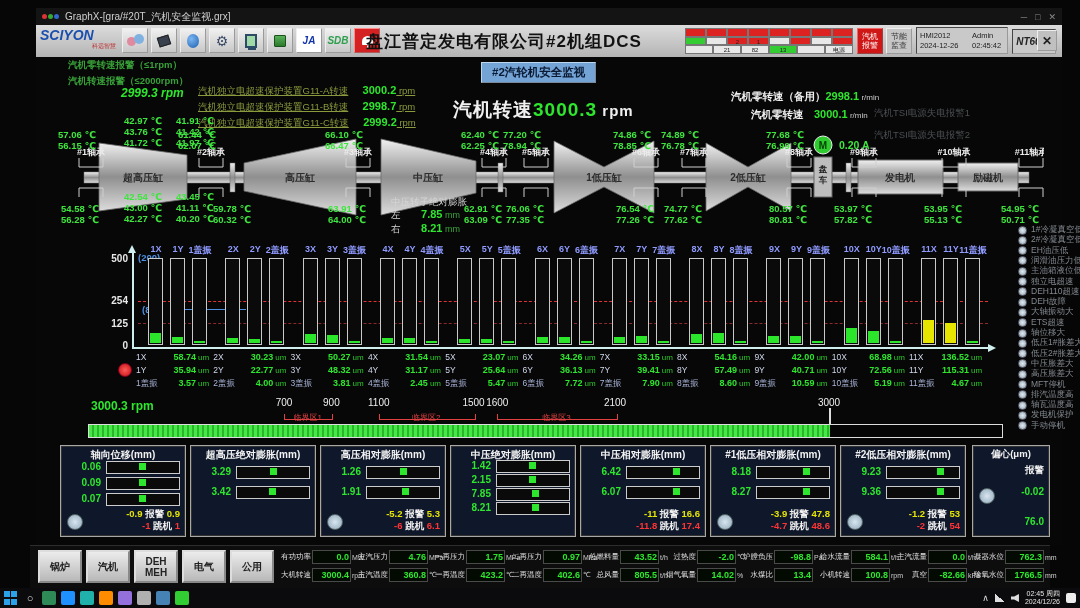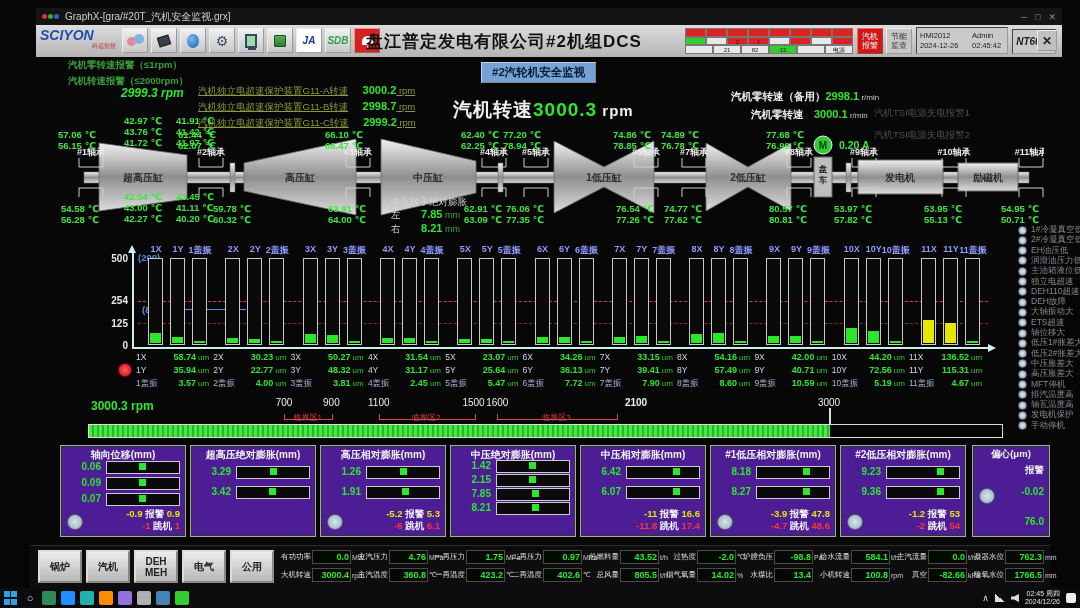--- a/index.html
+++ b/index.html
@@ -70,21 +70,21 @@
 .rtick{position:absolute;color:#efefef;font-size:10px;transform:translateX(-50%);}
 .rzone{position:absolute;color:#e04040;font-size:8px;transform:translateX(-50%);}
 .rseg{position:absolute;height:5px;border-left:1.5px solid #e04040;border-right:1.5px solid #e04040;border-bottom:1.5px solid #e04040;}
 .rampbar{position:absolute;left:52px;top:367px;width:913px;height:12px;border:1.5px solid #ddd;background:#050505;box-sizing:content-box;}
 .rampfill{position:absolute;left:0;top:0;bottom:0;background:repeating-linear-gradient(90deg,#45e945 0 3px,#2db42d 3px 5px);}
 
 .sitem{position:absolute;display:flex;align-items:center;gap:4px;height:10px;padding-left:30px;}
 .sdot{width:7px;height:7px;border-radius:50%;background:radial-gradient(#dfe9ef,#93a6b2);border:0.5px solid #667;}
 .stext{font-size:8.5px;color:#83898f;white-space:nowrap;}
 
-.panel{position:absolute;border:1px solid #a8a8a8;box-shadow:inset 0 0 0 1px #333;background:#4c1d95;box-sizing:border-box;}
+.panel{position:absolute;border:1px solid #a8a8a8;box-shadow:inset 0 0 0 1px #333;background:#0f172a;box-sizing:border-box;}
 .ptitle{position:absolute;left:0;right:0;top:2px;text-align:center;color:#f2f2f2;font-size:10px;font-weight:bold;}
 .pval{position:absolute;width:36px;text-align:right;color:#2ee62e;font-size:10px;font-weight:bold;}
 .pbar{position:absolute;height:11px;border:1.5px solid #ccc;background:#0a0a0a;}
 .ptick{position:absolute;top:1px;width:7px;height:7px;background:#2ee62e;}
 .palarm{position:absolute;font-size:9.5px;font-weight:bold;white-space:nowrap;}
 .pcirc{position:absolute;width:14px;height:14px;border-radius:50%;background:radial-gradient(#d9e6ef,#8fa8ba);border:1px solid #566;}
 
 .bottombar{position:absolute;left:30px;top:545px;width:1020px;height:42px;background:#0d0d0d;border-top:1px solid #2d2d2d;}
 .navbtn{position:absolute;top:4px;width:44px;height:33px;background:linear-gradient(#ececec,#b8b8b8);
   border:2px outset #ddd;font-size:10px;font-weight:bold;color:#222;line-height:11px;padding:0;cursor:pointer;}
@@ -599,21 +599,21 @@
         </div>
         <div class="blabel" style="left: 819.7px; top: 187px; width: 36px;">10Y</div>
         <div class="barframe" style="left: 829.7px; top: 201px; width: 15px; height: 87px;">
           <div class="barfill" style="height: 12.3352px; background: rgb(44, 230, 44);"></div>
         </div>
         <div class="blabel" style="left: 841.7px; top: 187px; width: 36px;">10盖振</div>
         <div class="barframe" style="left: 851.7px; top: 201px; width: 15px; height: 87px;">
           <div class="barfill" style="height: 2px; background: rgb(44, 230, 44);"></div>
         </div>
         <div class="vlab" style="left: 795.7px; top: 295px;">10X</div>
-        <div class="vval" style="left: 817.7px; top: 295px; width: 38px;">44.20</div>
+        <div class="vval" style="left: 817.7px; top: 295px; width: 38px;">68.98</div>
         <div class="vunit" style="left: 857.7px; top: 296px;">um</div>
         <div class="vlab" style="left: 795.7px; top: 308px;">10Y</div>
         <div class="vval" style="left: 817.7px; top: 308px; width: 38px;">72.56</div>
         <div class="vunit" style="left: 857.7px; top: 309px;">um</div>
         <div class="vlab" style="left: 795.7px; top: 321px; color: rgb(170, 180, 216);">10盖振</div>
         <div class="vval" style="left: 817.7px; top: 321px; width: 38px;">5.19</div>
         <div class="vunit" style="left: 857.7px; top: 322px;">um</div>
         <div class="blabel" style="left: 875px; top: 187px; width: 36px;">11X</div>
         <div class="barframe" style="left: 885px; top: 201px; width: 15px; height: 87px;">
           <div class="barfill" style="height: 23.2084px; background: rgb(230, 230, 0);"></div>
@@ -637,21 +637,21 @@
         <div class="vunit" style="left: 935px; top: 322px;">um</div>
         <div class="reddot" style="left: 82px; top: 306px;"></div>
       </div>
     <div id="ramp">
         <div class="rampcur">3000.3 rpm</div>
         <div class="rtick" style="left: 248px; top: 340px;">700</div>
         <div class="rtick" style="left: 295.391px; top: 340px;">900</div>
         <div class="rtick" style="left: 342.783px; top: 340px;">1100</div>
         <div class="rtick" style="left: 437.565px; top: 340px;">1500</div>
         <div class="rtick" style="left: 461.261px; top: 340px;">1600</div>
-        <div class="rtick" style="left: 600px; top: 340px; font-weight: bold;">2100</div>
+        <div class="rtick" style="left: 579px; top: 340px;">2100</div>
         <div class="rtick" style="left: 793px; top: 340px;">3000</div>
         <div class="rzone" style="left: 271.696px; top: 355px;">临界区1</div>
         <div class="rseg" style="left: 248px; top: 357px; width: 47.3913px;"></div>
         <div class="rzone" style="left: 390.174px; top: 355px;">临界区2</div>
         <div class="rseg" style="left: 342.783px; top: 357px; width: 94.7826px;"></div>
         <div class="rzone" style="left: 520.5px; top: 355px;">临界区3</div>
         <div class="rseg" style="left: 461.261px; top: 357px; width: 118.478px;"></div>
         <div class="abs" style="left: 793px; top: 351px; width: 1.5px; height: 16px; background: rgb(221, 221, 221);"></div>
         <div class="rampbar">
           <div class="rampfill" style="width: 741.071px;"></div>

